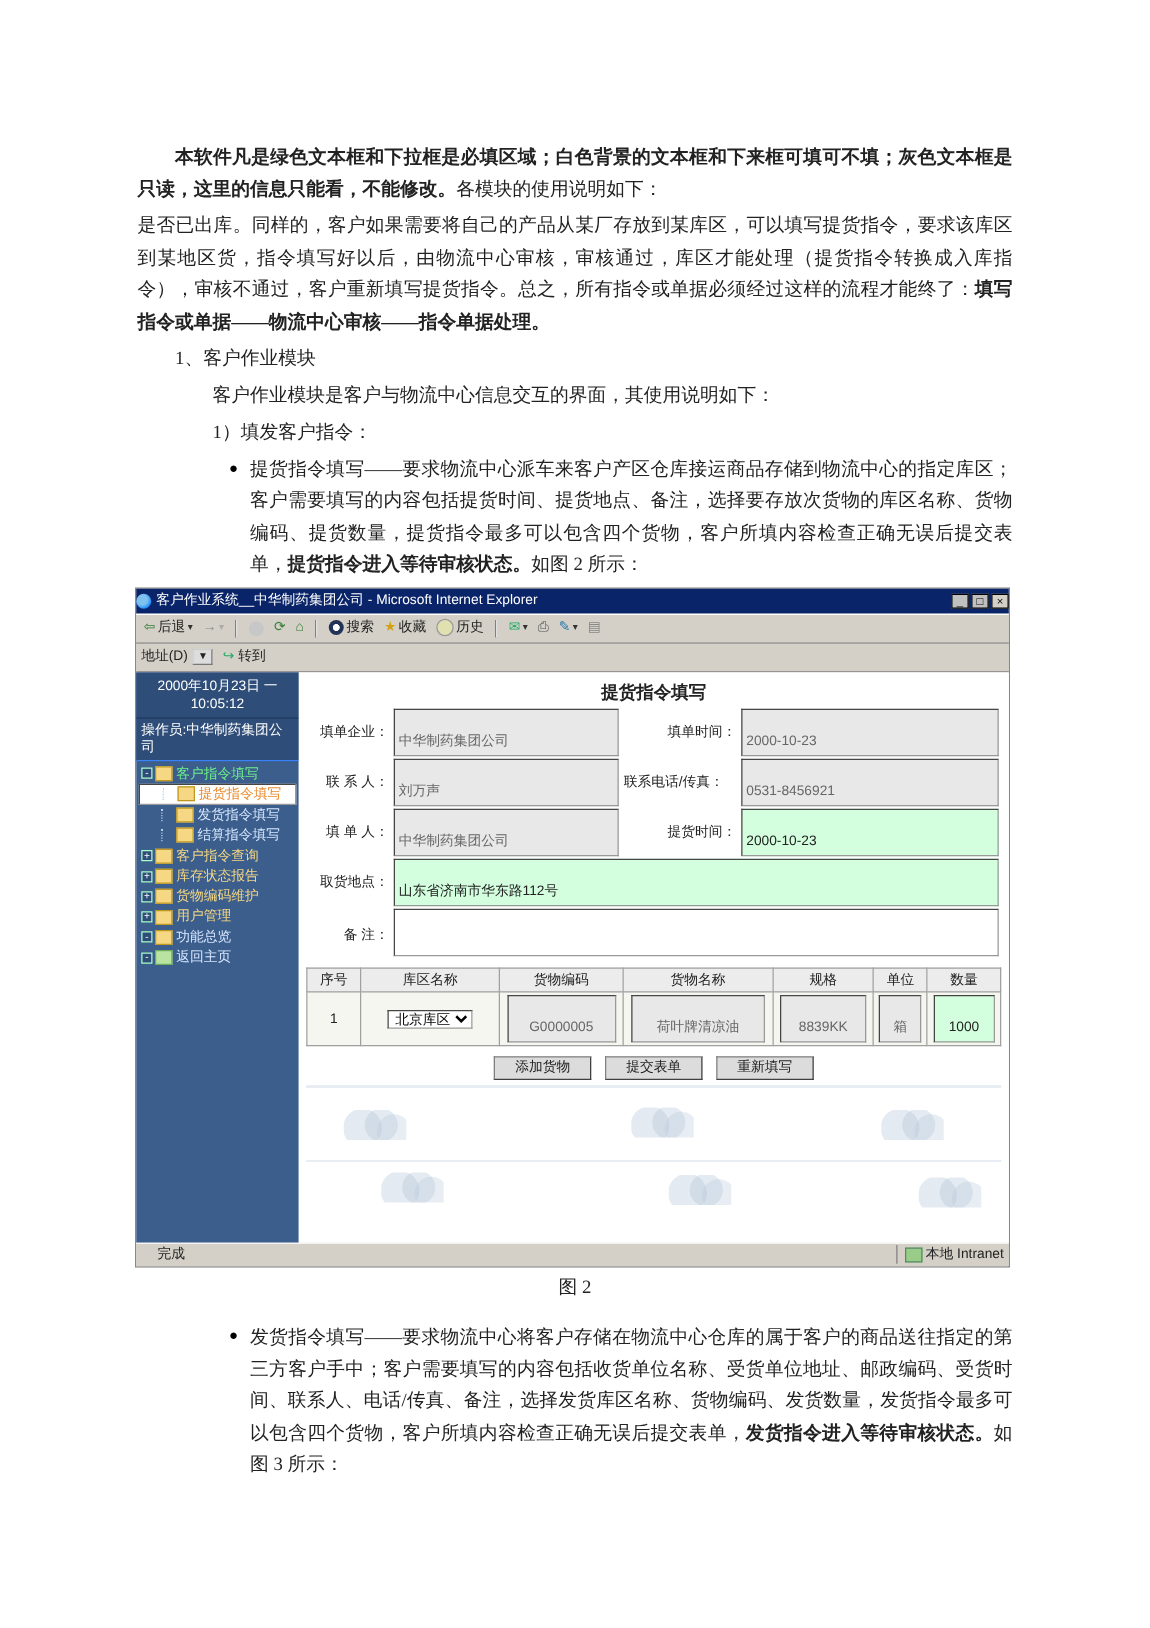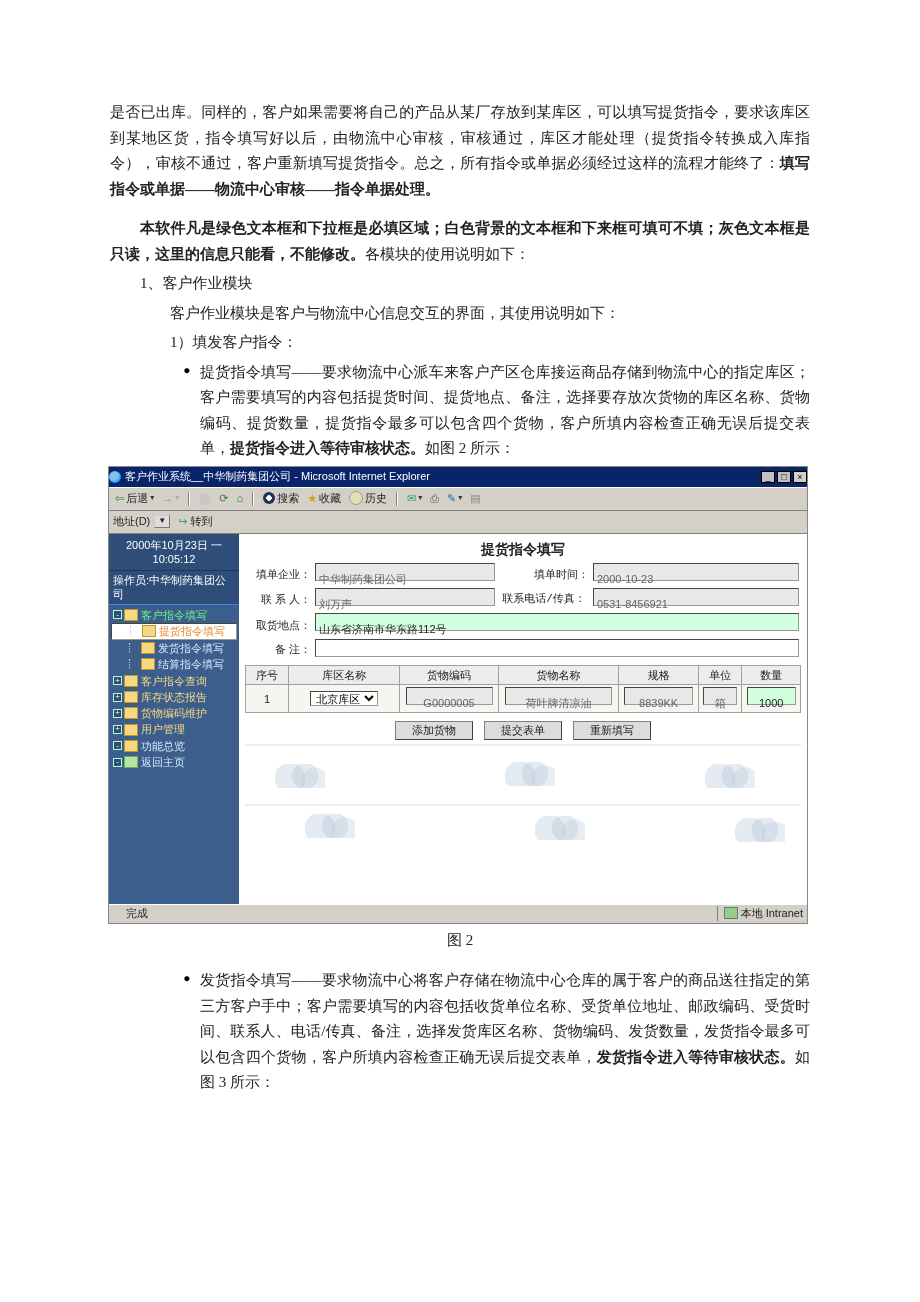--- a/index.html
+++ b/index.html
@@ -175,21 +175,21 @@
     padding:1px 2px;
     vertical-align:middle;
     white-space:nowrap;
   }
   .ip {
     display:inline-block;
     border:1px inset #999;
     background:#fff;
     height:15px;
     line-height:15px;
-    padding:8px 3px;
+    padding:18px 3px;
     font-size:11px;
     box-sizing:border-box;
     width:100%;
   }
   .ip.green { background:#d4ffdf; }
   .ip.gray { background:#e8e8e8; color:#666; }
   table.grid {
     width:100%;
     border-collapse:collapse;
     margin-top:4px;
@@ -203,21 +203,21 @@
   }
   table.grid th { background:#ececec; font-weight:normal; }
   table.grid td .ip { width:95%; }
   .sel {
     border:1px inset #999;
     background:#fff;
     height:15px;
     font-size:11px;
     padding:0 1px;
   }
-  .btnrow { text-align:center; margin-top:8px; }
+  .btnrow { text-align:center; margin-top:8px;font-family:Liberation Serif, serif; }
   .wbtn {
     display:inline-block;
     min-width:60px;
     padding:1px 8px;
     background:#dcdcdc;
     border:1px solid #808080;
     border-right-color:#404040;
     border-bottom-color:#404040;
     margin:0 4px;
     font-size:11px;
@@ -253,26 +253,26 @@
     display:flex; align-items:center; gap:3px;
     border-left:1px solid #808080;
     padding-left:6px;
   }
 </style>
 </head>
 <body>
 
 <div class="page">
 
+  <p class="para indent" style="margin-top:14px;">
+    <span class="bold">本软件凡是绿色文本框和下拉框是必填区域；白色背景的文本框和下来框可填可不填；灰色文本框是只读，这里的信息只能看，不能修改。</span><span>各模块的使用说明如下：</span>
+  </p>
+
   <p class="para">
     <span>是否已出库。同样的，客户如果需要将自己的产品从某厂存放到某库区，可以填写提货指令，要求该库区到某地区货，指令填写好以后，由物流中心审核，审核通过，库区才能处理（提货指令转换成入库指令），审核不通过，客户重新填写提货指令。总之，所有指令或单据必须经过这样的流程才能终了：</span><span class="bold">填写指令或单据——物流中心审核——指令单据处理。</span>
-  </p>
-
-  <p class="para indent" style="margin-top:14px;">
-    <span class="bold">本软件凡是绿色文本框和下拉框是必填区域；白色背景的文本框和下来框可填可不填；灰色文本框是只读，这里的信息只能看，不能修改。</span><span>各模块的使用说明如下：</span>
   </p>
 
   <p class="para lvl1">1、客户作业模块</p>
   <p class="para lvl2">客户作业模块是客户与物流中心信息交互的界面，其使用说明如下：</p>
   <p class="para lvl2">1）填发客户指令：</p>
 
   <div class="para lvl3 bullet-dot">
     <span class="bullet-body">
       <span>提货指令填写——</span><span>要求物流中心派车来客户产区仓库接运商品存储到物流中心的指定库区；客户需要填写的内容包括提货时间、提货地点、备注，选择要存放次货物的库区名称、货物编码、提货数量，提货指令最多可以包含四个货物，客户所填内容检查正确无误后提交表单，</span><span class="bold">提货指令进入等待审核状态。</span><span>如图 2 所示：</span>
     </span>
@@ -418,22 +418,28 @@
           <tbody>
               <tr>
             <td style="width:64px;text-align:right;">填单企业：</td>
             <td style="width:180px;"><span class="ip gray">中华制药集团公司</span></td>
             <td style="width:90px;text-align:right;">填单时间：</td>
             <td><span class="ip gray">2000-10-23</span></td>
           </tr>
           <tr>
             <td style="text-align:right;">联 系 人：</td>
             <td><span class="ip gray">刘万声</span></td>
-            <td style="text-align:center;font-family:Liberation Mono, monospace;">联系电话/传真：</td>
+            <td style="text-align:left;">联系电话/传真：</td>
             <td><span class="ip gray">0531-8456921</span></td>
+          </tr>
+          <tr>
+            <td style="text-align:right;">填 单 人：</td>
+            <td><span class="ip gray">中华制药集团公司</span></td>
+            <td style="text-align:right;">提货时间：</td>
+            <td><span class="ip green">2000-10-23</span></td>
           </tr>
           <tr>
             <td style="text-align:right;">取货地点：</td>
             <td colspan="3"><span class="ip green">山东省济南市华东路112号</span></td>
           </tr>
           <tr>
             <td style="text-align:right;">备    注：</td>
             <td colspan="3"><span class="ip"></span></td>
           </tr>
         </tbody>

